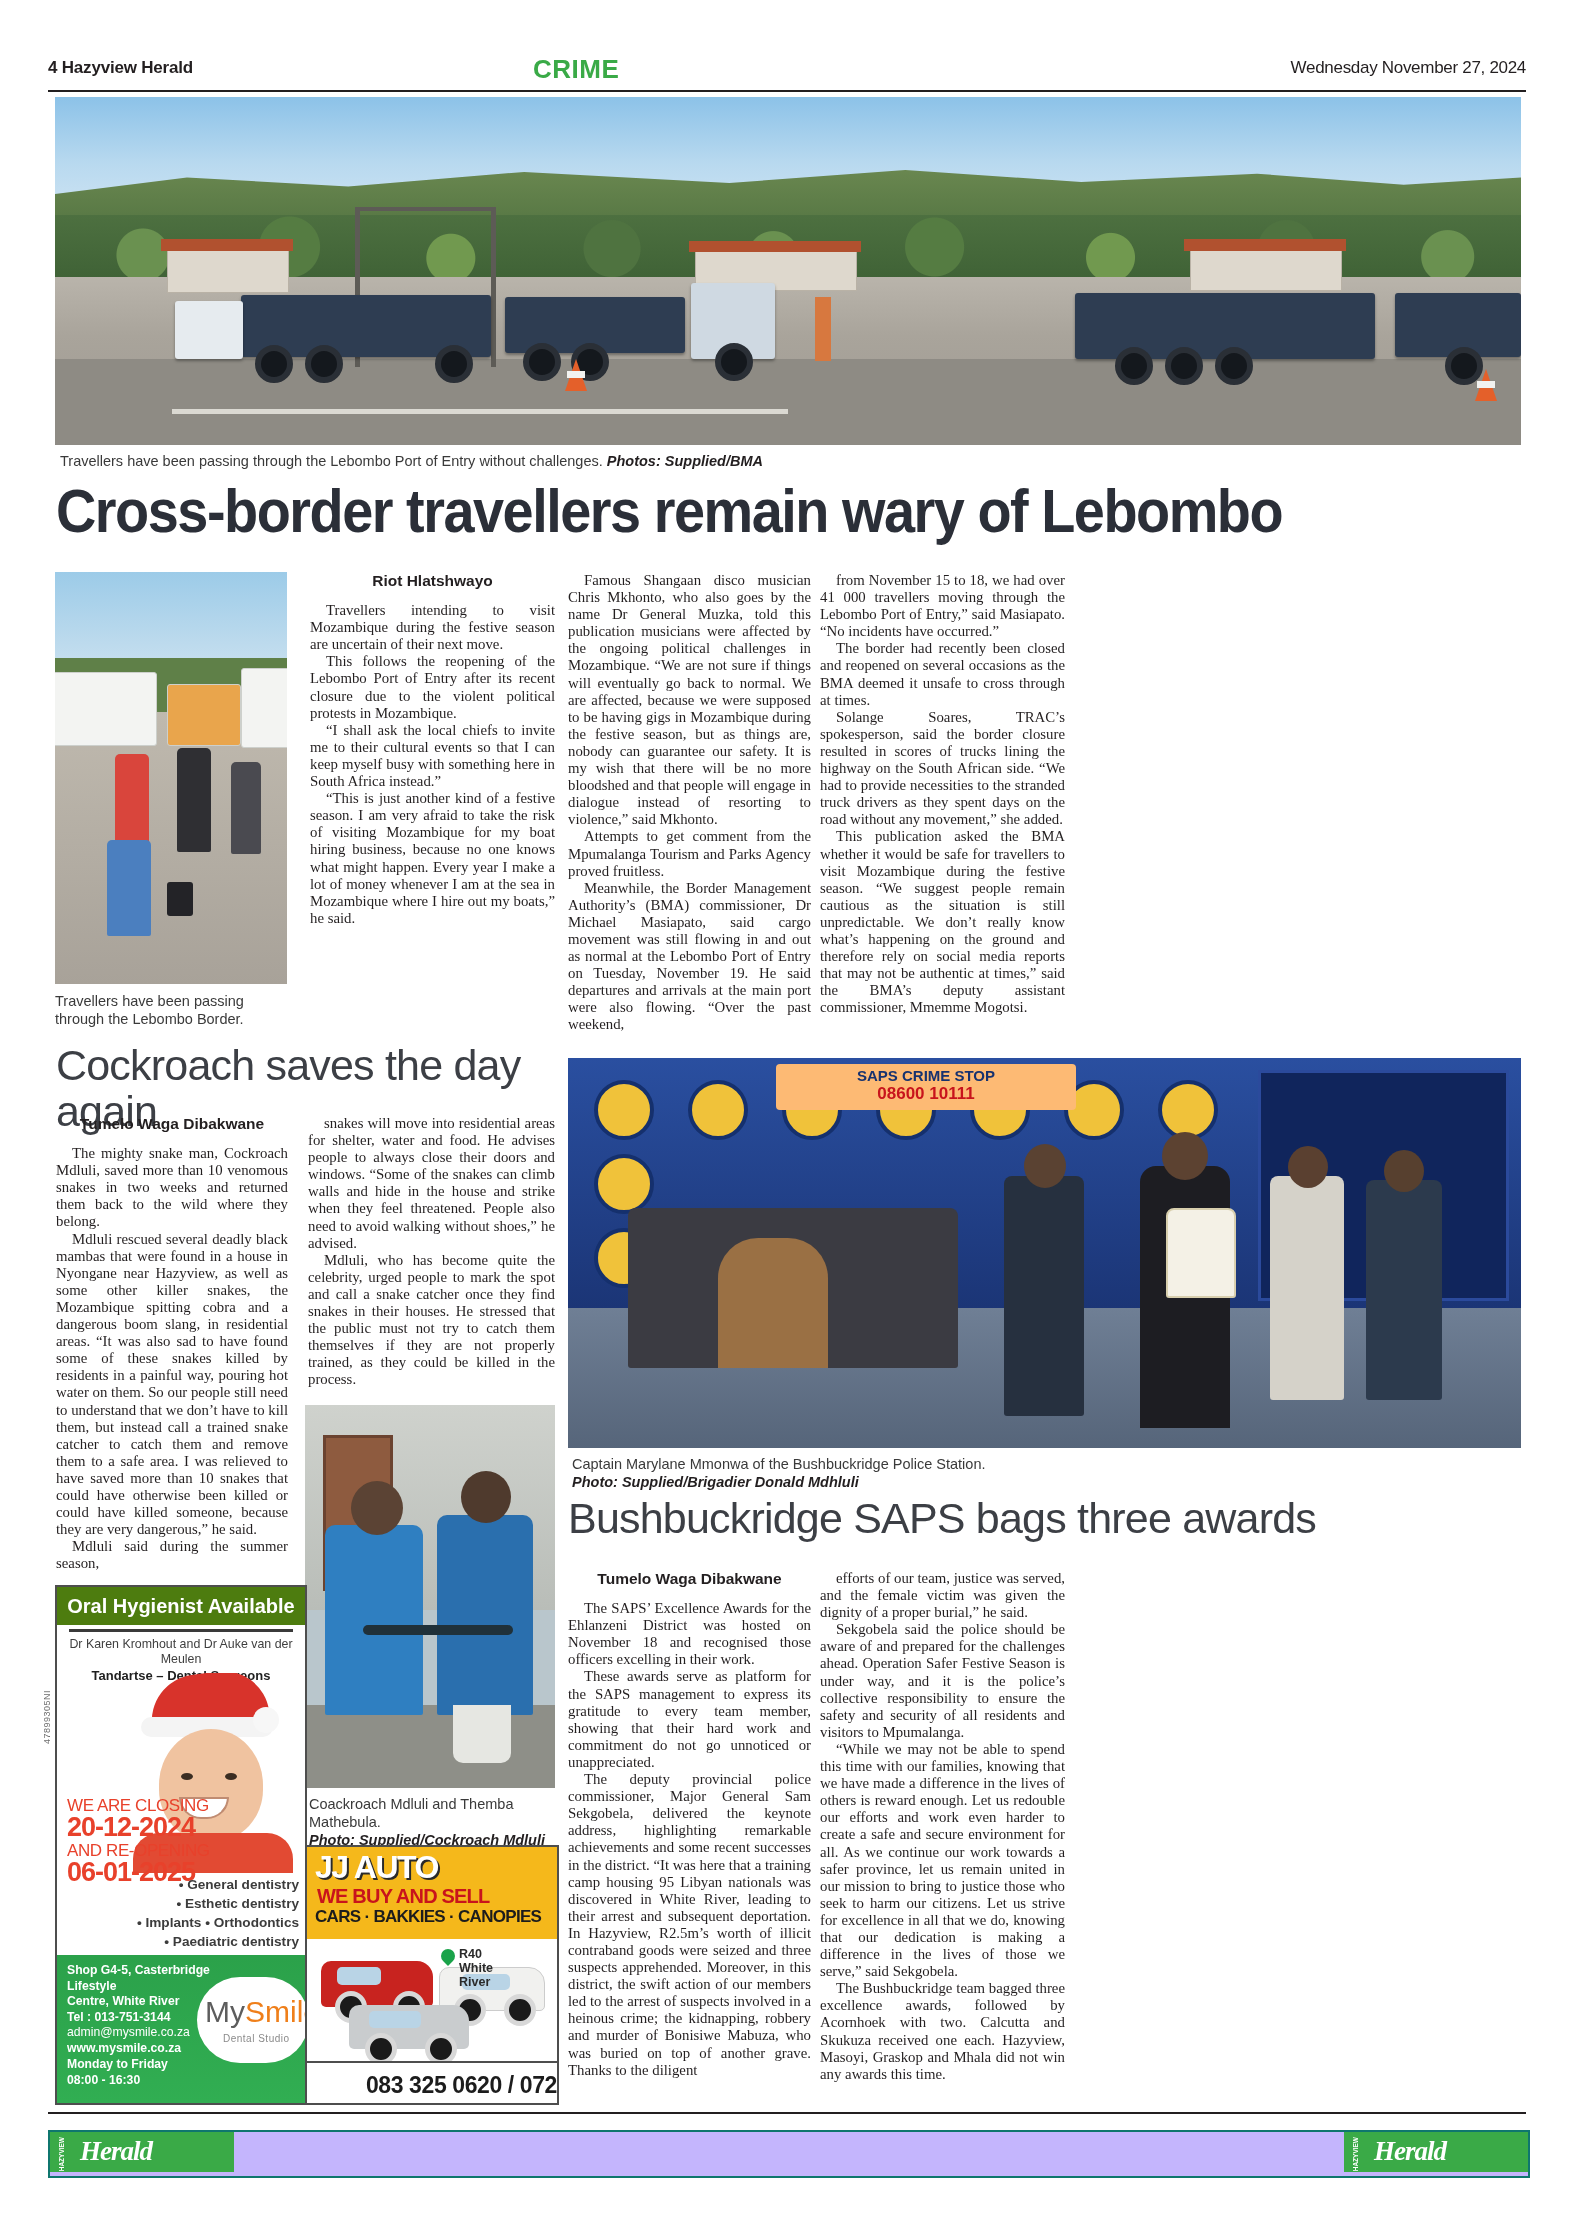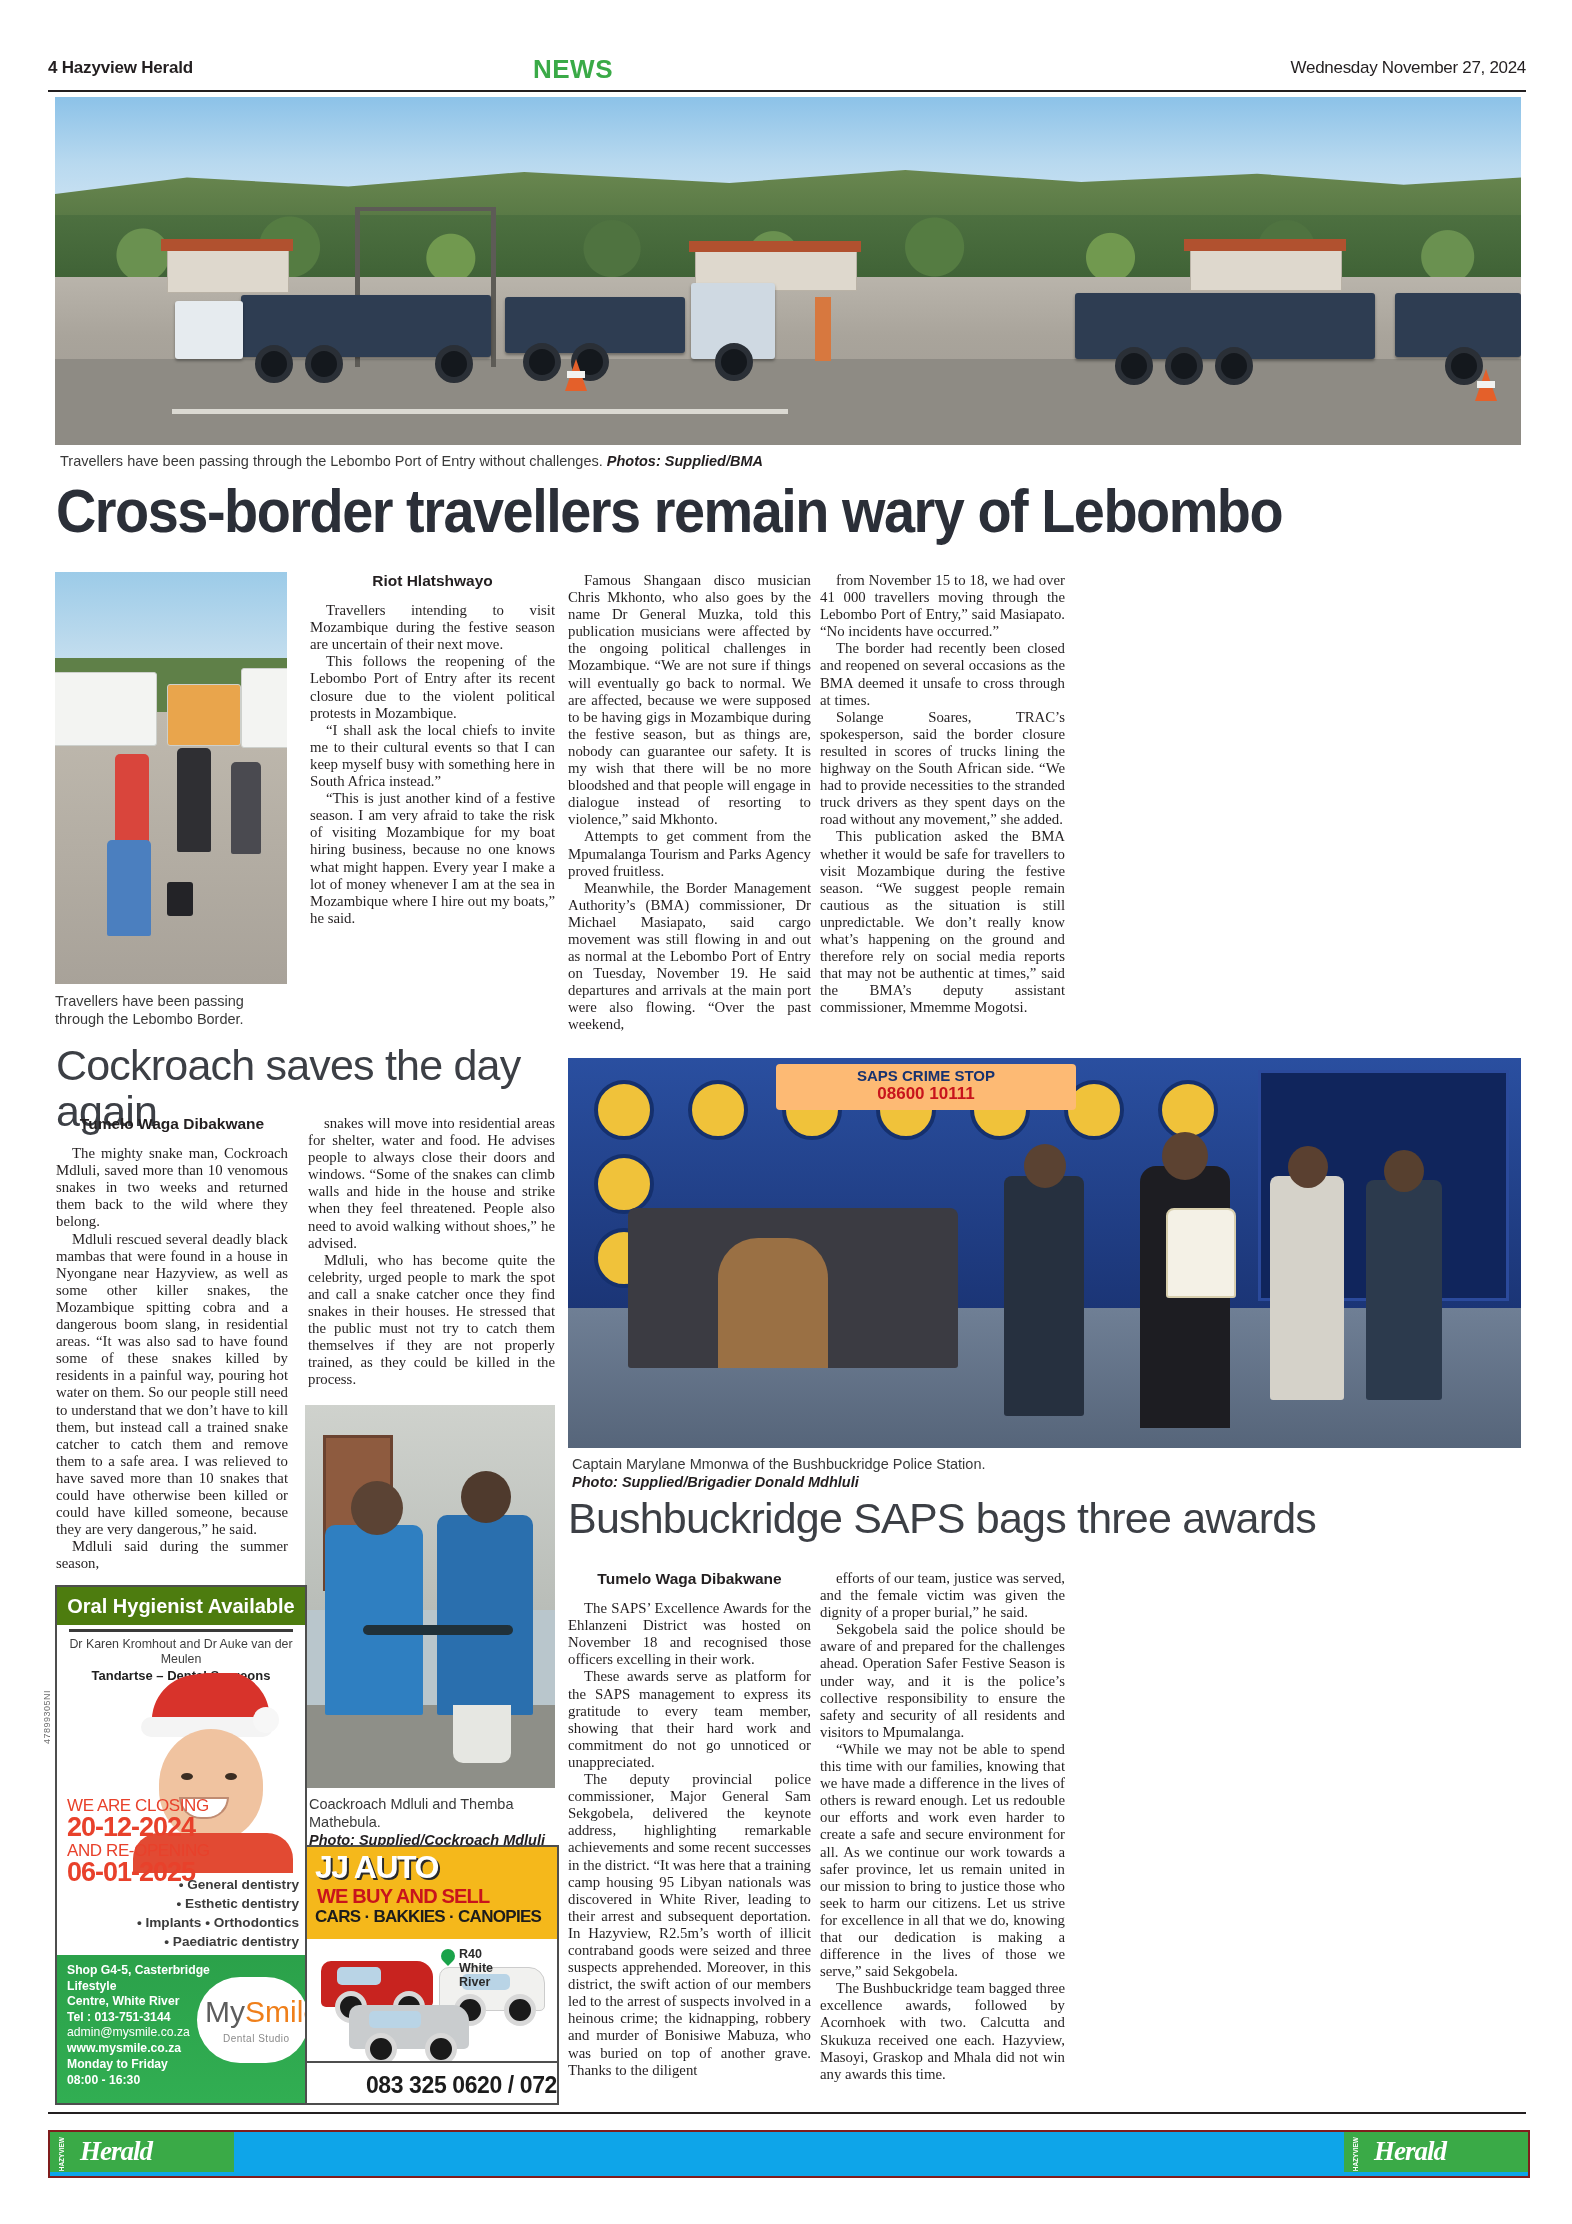--- a/index.html
+++ b/index.html
@@ -137,39 +137,39 @@
   .ad2-pin{position:absolute;left:152px;top:100px;font-family:"Liberation Sans",sans-serif;font-weight:bold;font-size:12.5px;color:#2a2a2a;line-height:14px;}
   .pin-ico{position:absolute;left:-18px;top:2px;width:14px;height:14px;border-radius:50% 50% 50% 0;background:#1aa34a;transform:rotate(-45deg);}
   .ad2-cars{position:absolute;left:0;top:96px;width:100%;height:120px;}
   .car{position:absolute;border-radius:10px 16px 5px 5px;}
   .car .win{position:absolute;background:#b9d4e6;border-radius:5px;}
   .car .wh{position:absolute;width:22px;height:22px;border-radius:50%;background:#1a1a1a;border:5px solid #d8d8d8;}
   .ad2-bot{position:absolute;left:0;bottom:0;width:100%;height:40px;background:#fff;border-top:2px solid #4e4e4e;}
   .ad2-phone{position:absolute;left:24px;top:9px;font-family:"Liberation Sans",sans-serif;font-weight:bold;font-size:23px;color:#1c1c1c;letter-spacing:-0.4px;text-align:right;}
 
   
-  .footer{position:absolute;left:48px;top:2130px;width:1478px;height:44px;border:2px solid #7f1d1d;background:#0ea5e9;}
+  .footer{position:absolute;left:48px;top:2130px;width:1478px;height:44px;border:2px solid #0f766e;background:#c4b5fd;}
   .f-green{position:absolute;top:0;width:184px;height:40px;background:#3aaa47;}
   .f-green.l{left:0;}
   .f-green.r{right:0;}
   .f-herald{position:absolute;top:4px;font-family:"Liberation Serif",serif;font-style:italic;font-weight:bold;font-size:27px;color:#fff;letter-spacing:-1px;}
   .f-tiny{position:absolute;top:6px;font-family:"Liberation Sans",sans-serif;font-weight:bold;font-size:6.5px;color:#fff;
     writing-mode:vertical-rl;transform:rotate(180deg);line-height:7px;}
   .f-text{position:absolute;left:190px;right:190px;top:11px;text-align:center;
     font-family:"Liberation Sans",sans-serif;font-weight:bold;font-size:16.5px;color:#231f20;}
   .f-rule{position:absolute;left:48px;top:2112px;width:1478px;height:2px;background:#231f20;}
 </style>
 </head>
 <body>
 
 <div class="page">
 
   <div class="masthead">
     <div class="mh-left">4 Hazyview Herald</div>
-    <div class="mh-center">NEWS</div>
+    <div class="mh-center">CRIME</div>
     <div class="mh-right">Wednesday November 27, 2024</div>
   </div>
   <div class="mh-rule"></div>
 
   <div class="hero">
     <div class="hero-sky"></div>
     <div class="hero-hill"></div>
     <div class="hero-trees"></div>
     <div class="hero-tree-dots"></div>
     <div class="hero-ground"></div>

